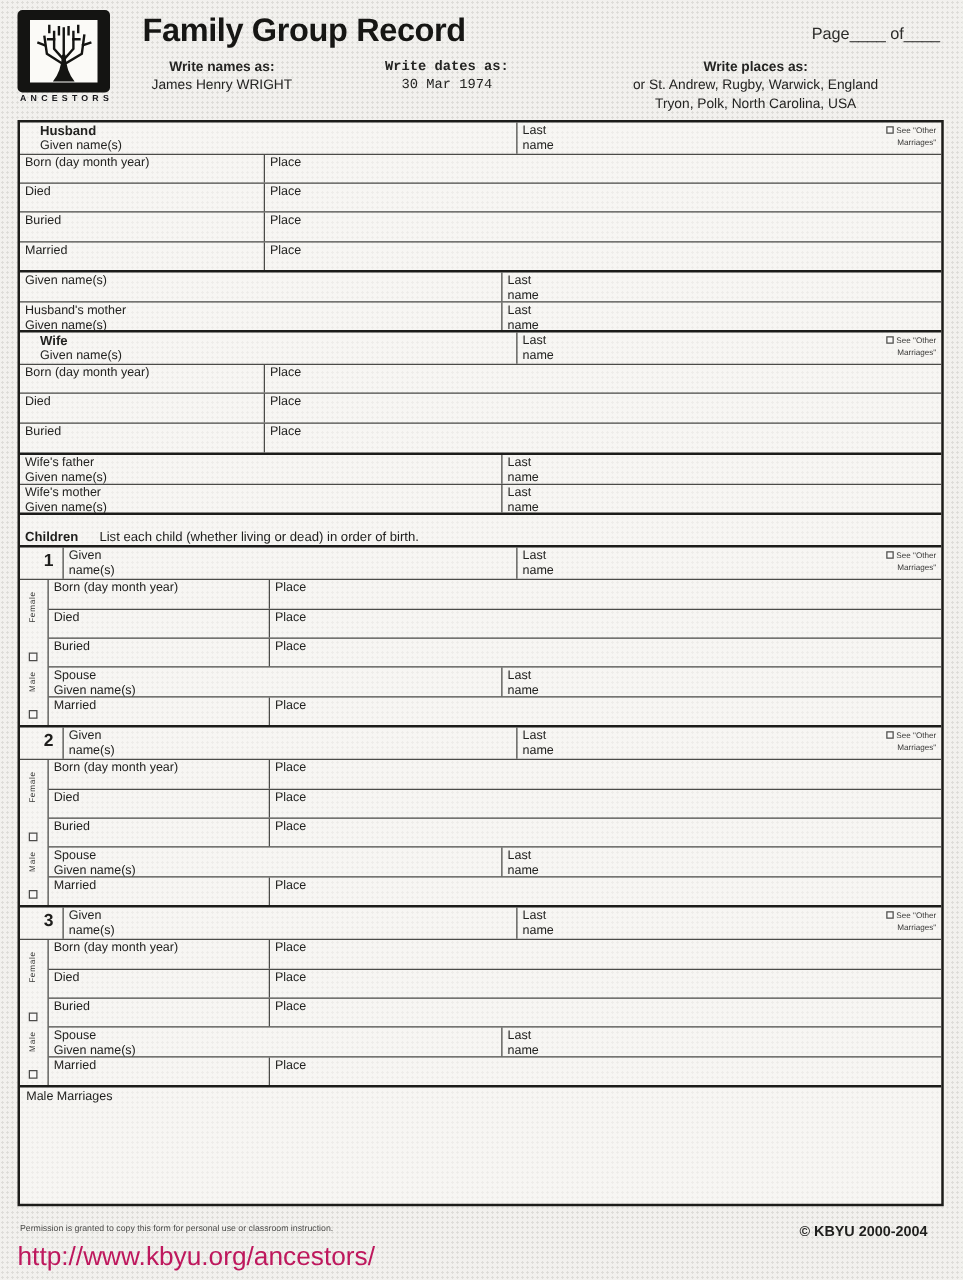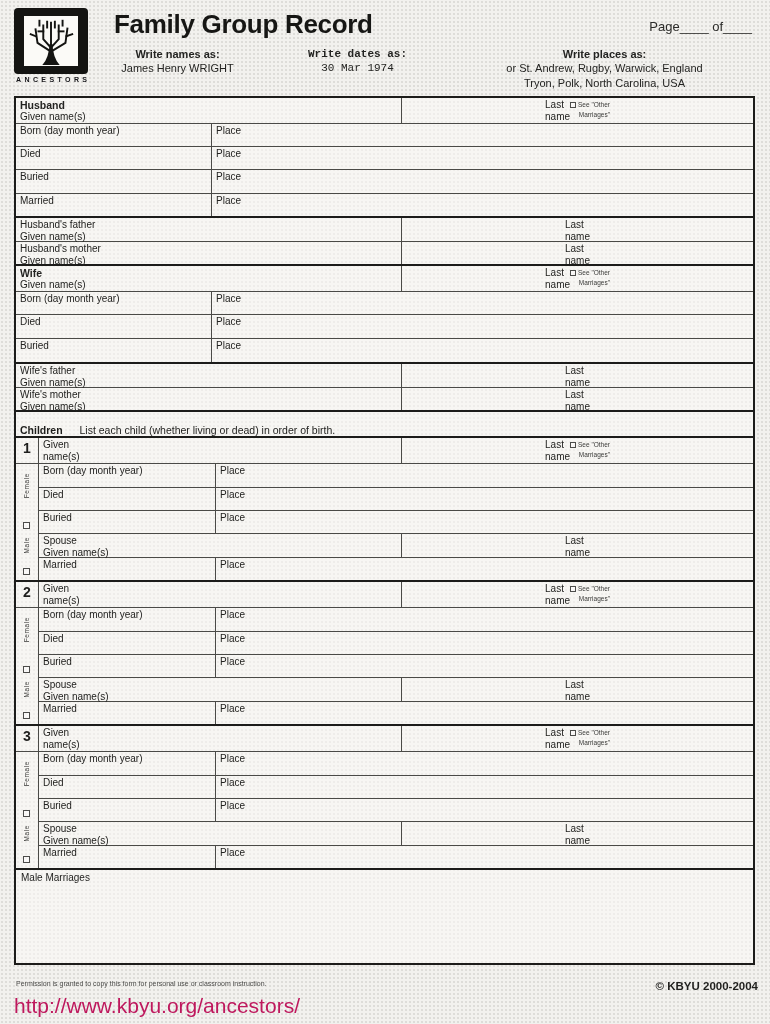--- a/index.html
+++ b/index.html
@@ -29,28 +29,28 @@
   .inst .b { font-weight:bold; }
   .inst-names { width:155px; }
   .inst-dates { width:165px; margin-left:20px;font-family:Liberation Mono, monospace; }
   .inst-places { width:285px; margin-left:22px; }
 
   
   .form { position:absolute; left:14px; top:96px; width:741px; border:2px solid var(--dk); background:rgba(251,250,247,0.55); }
   .sec + .sec { border-top:2px solid var(--dk); }
   .r { display:flex; }
   .r + .r { border-top:1px solid var(--ln); }
-  .h25 { height:25px; } .h24 { height:24px; } .h23 { height:23px; }
+  .h25 { height:25px;padding-left:12px; } .h24 { height:24px; } .h23 { height:23px; }
   .c { padding:1px 4px; font-size:10px; line-height:1.15; color:#232321; }
   .b { font-weight:bold; }
   .s105 { font-size:10.5px; }
   .lab-col { width:196px; border-right:1px solid var(--ln); }
   .place-col { flex:1; }
   .given-col { width:386px; border-right:1px solid var(--ln); }
-  .last-col { flex:1; display:flex; justify-content:center; }
+  .last-col { flex:1; display:flex; justify-content:space-between; }
   .last-stack div { line-height:1.15; }
   .see-other { text-align:right; font-size:6.5px; line-height:1.5; color:#3a3a38; padding-top:1px; }
   .cbx { display:inline-block; width:6px; height:6px; border:1px solid #4c4c4a; vertical-align:-1px; margin-right:2px; background:rgba(255,255,255,0.4); }
 
   
   .children-head { height:15px; padding:12px 4px; font-size:10.5px; }
   .children-head .inst-txt { margin-left:14px; font-weight:normal; }
   .num-col { width:23px; border-right:1px solid var(--ln); text-align:center; font-size:14px; font-weight:bold; padding:2px 0; }
   .child-given { width:363px; border-right:1px solid var(--ln); }
   .child-body { display:flex; border-top:1px solid var(--ln); }
@@ -61,21 +61,21 @@
   .vtext { position:absolute; left:7px; writing-mode:vertical-rl; transform:rotate(180deg); font-size:6.5px; letter-spacing:0.6px; color:#3a3a38; }
   .v-female { top:9px; }
   .v-male { top:73px; }
   .gcbx { position:absolute; left:7px; width:7px; height:7px; border:1px solid #4c4c4a; background:rgba(255,255,255,0.4); }
   .gcbx-1 { top:58px; }
   .gcbx-2 { top:104px; }
 
   .other-marriages { height:93px; padding:2px 5px; font-size:10px; }
 
   
-  .footer { position:absolute; left:16px; right:12px; top:980px; display:flex; justify-content:space-between; align-items:flex-start; }
+  .footer { position:absolute; left:16px; right:28px; top:980px; display:flex; justify-content:space-between; align-items:flex-start; }
   .permission { font-size:7px; color:#4b4b49; }
   .copyright { font-size:11.5px; font-weight:bold; color:#1f1f1d; }
   .site-url { position:absolute; left:14px; top:994px; font-size:21px; color:#be185d; }
 </style>
 </head>
 <body>
 
 <div class="header">
   <div class="logo">
     <div class="logo-frame">
@@ -154,21 +154,20 @@
     </div>
     <div class="r h23">
       <div class="c lab-col">Married</div>
       <div class="c place-col">Place</div>
     </div>
   </div>
 
   <div class="sec">
     <div class="r h23">
       <div class="c given-col">
-        <div>Husband's father</div>
         <div>Given name(s)</div>
       </div>
       <div class="c last-col">
         <div class="last-stack">
           <div>Last</div>
           <div>name</div>
         </div>
       </div>
     </div>
     <div class="r h23">

